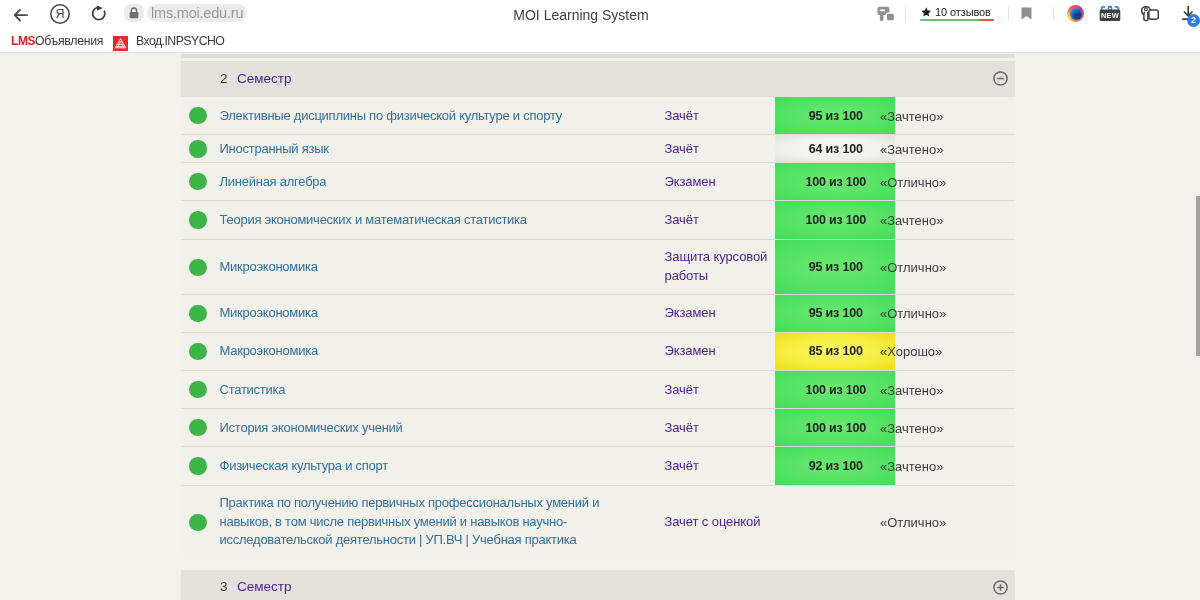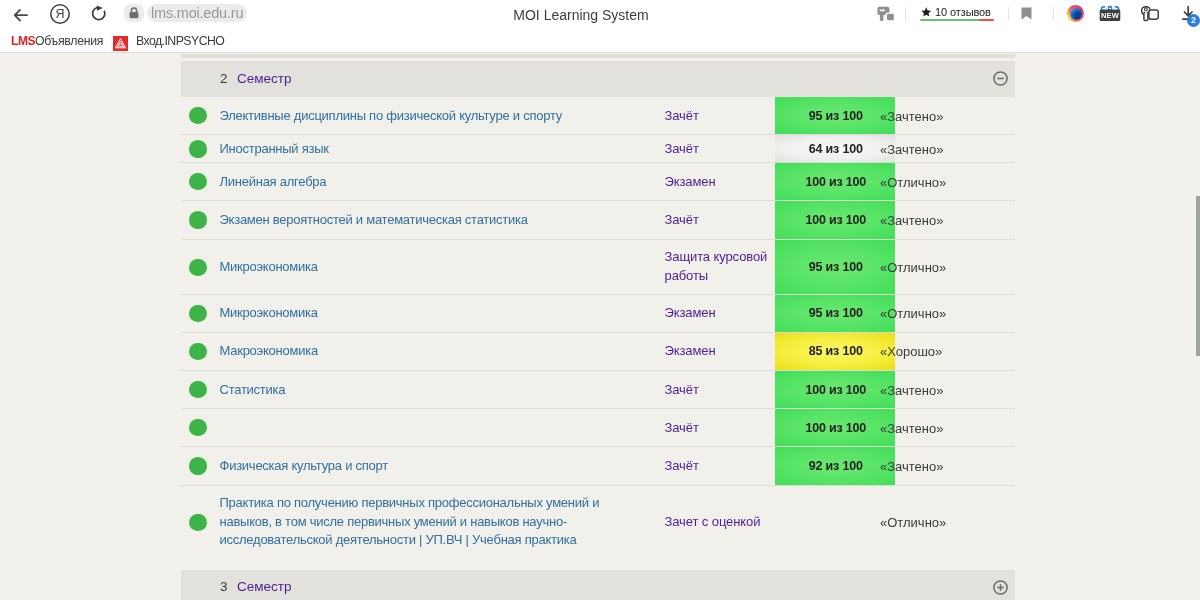--- a/index.html
+++ b/index.html
@@ -162,21 +162,21 @@
   </div>
   <div class="row" style="height:37.4px">
     <div class="dot"></div>
       <div class="nm">Линейная алгебра</div>
     <div class="tp">Экзамен</div>
       <div class="sc green">100 из 100</div>
       <div class="gr">«Отлично»</div>
   </div>
   <div class="row" style="height:39.2px">
     <div class="dot"></div>
-      <div class="nm">Экзамен вероятностей и математическая статистика</div>
+      <div class="nm">Теория экономических и математическая статистика</div>
     <div class="tp">Зачёт</div>
       <div class="sc green">100 из 100</div>
       <div class="gr">«Зачтено»</div>
   </div>
   <div class="row" style="height:55.2px">
     <div class="dot"></div>
       <div class="nm">Микроэкономика</div>
     <div class="tp">Защита курсовой работы</div>
       <div class="sc green">95 из 100</div>
       <div class="gr">«Отлично»</div>
@@ -197,20 +197,21 @@
   </div>
   <div class="row" style="height:38.2px">
     <div class="dot"></div>
       <div class="nm">Статистика</div>
     <div class="tp">Зачёт</div>
       <div class="sc green">100 из 100</div>
       <div class="gr">«Зачтено»</div>
   </div>
   <div class="row" style="height:38.2px">
     <div class="dot"></div>
+      <div class="nm">История экономических учений</div>
     <div class="tp">Зачёт</div>
       <div class="sc green">100 из 100</div>
       <div class="gr">«Зачтено»</div>
   </div>
   <div class="row" style="height:38.3px">
     <div class="dot"></div>
       <div class="nm">Физическая культура и спорт</div>
     <div class="tp">Зачёт</div>
       <div class="sc green">92 из 100</div>
       <div class="gr">«Зачтено»</div>

